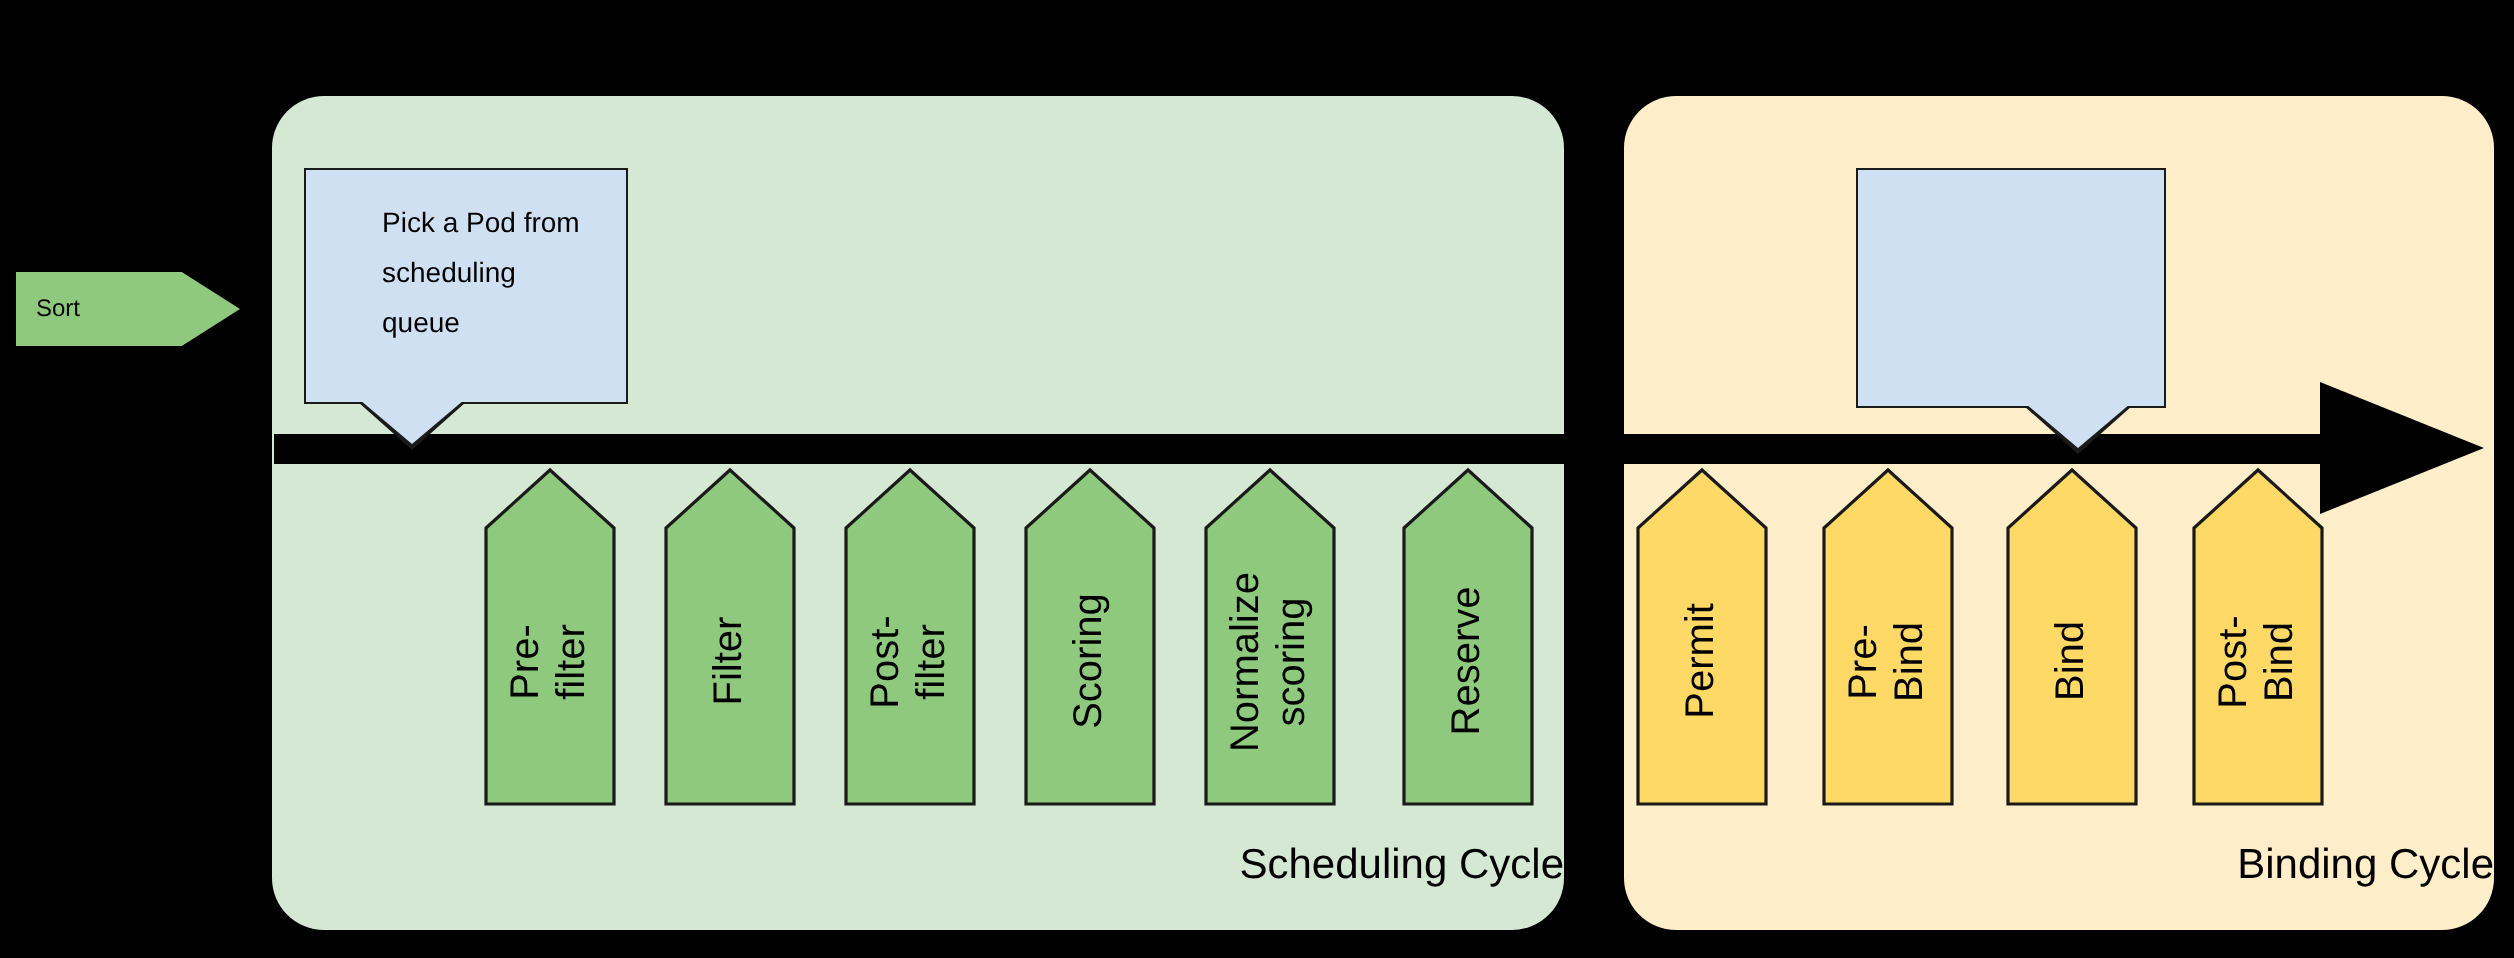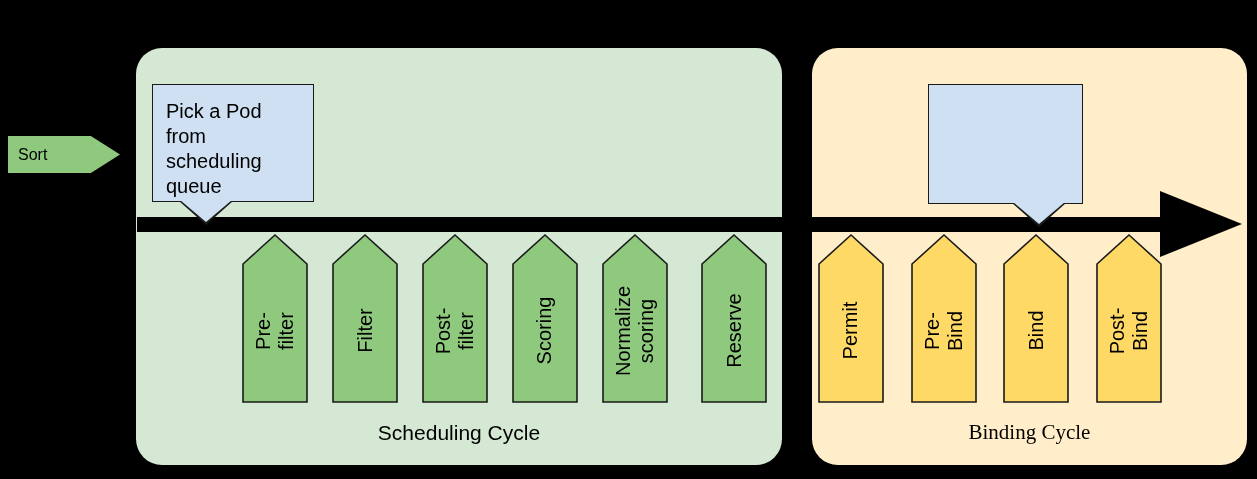--- a/index.html
+++ b/index.html
@@ -31,28 +31,27 @@
     width: 646px;
     height: 417px;
     background: #d5e8d4;
   }
   #binding-panel {
     left: 812px;
     top: 48px;
     width: 435px;
     height: 417px;
     background: #ffeec9;
-    font-family: Liberation Serif, serif;
   }
   .cycle-caption {
     position: absolute;
     left: 0;
     right: 0;
     bottom: 20px;
-    text-align: center;
+    text-align: right;
     font-size: 21px;
     color: #000000;
     white-space: nowrap;
   }
 
   
   #timeline-bar {
     position: absolute;
     left: 137px;
     top: 217px;
@@ -84,37 +83,38 @@
     inset: 0;
     background: #8fc97e;
     clip-path: polygon(0 0, 74% 0, 100% 50%, 74% 100%, 0 100%);
   }
   #sort-arrow .label {
     position: absolute;
     left: 10px;
     top: 0;
     height: 37px;
     line-height: 37px;
-    font-size: 16px;
+    font-size: 12px;
     color: #000000;
   }
 
   
   .callout {
     position: absolute;
     background: #cfe0f3;
     border: 1px solid #1a1a1a;
     box-sizing: border-box;
   }
   .callout .text {
     padding: 14px 13px 0 13px;
-    font-size: 20px;
+    font-size: 14px;
     line-height: 25px;
     color: #000000;
     white-space: pre-line;
+    margin-left: 25px;
   }
   
   .callout .notch-outer,
   .callout .notch-inner {
     position: absolute;
     width: 0;
     height: 0;
   }
   .callout .notch-outer {
     top: 100%;

